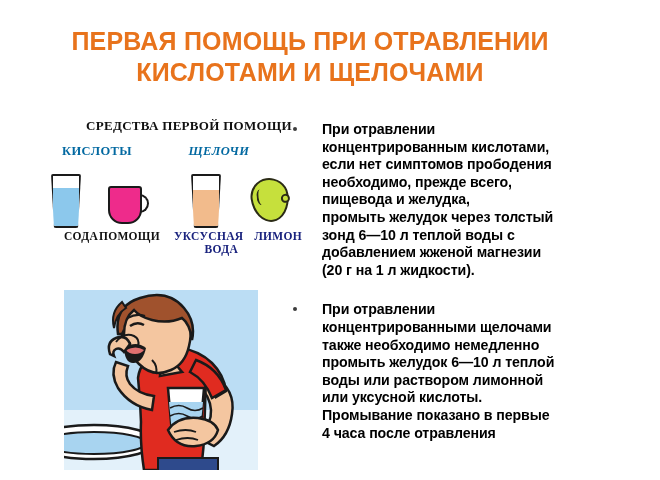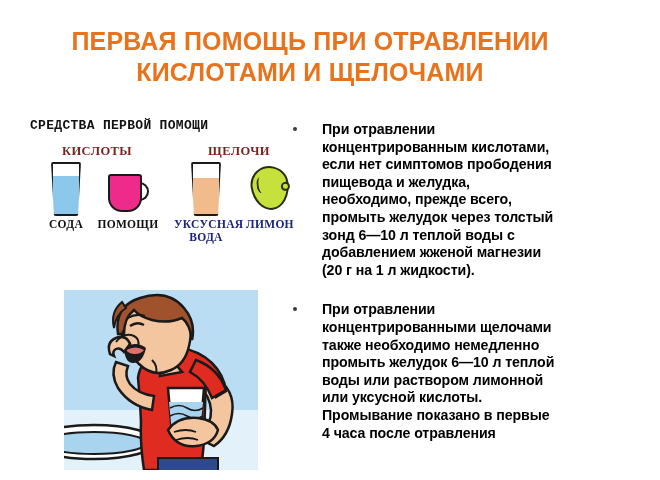--- a/index.html
+++ b/index.html
@@ -38,45 +38,45 @@
     left: 30px;
     top: 118px;
     width: 262px;
     height: 160px;
   }
   #remedies-heading {
     position: absolute;
     left: 0;
     top: 0;
     width: 262px;
-    text-align: left;
-    font-family: Liberation Mono, monospace;
+    text-align: right;
+    font-family: Liberation Serif, serif;
     font-weight: bold;
     font-size: 13px;
     color: #111111;
     letter-spacing: 0.3px;
   }
   .group-label {
     position: absolute;
     top: 26px;
     font-family: "Liberation Serif", serif;
     font-weight: bold;
     font-size: 12.5px;
-    color: #7f1d1d;
+    color: #0369a1;
     letter-spacing: 0.4px;
     text-align: center;
   }
   #label-acids { left: 22px; width: 90px; }
-  #label-alkalis { left: 164px; width: 90px; }
+  #label-alkalis { left: 144px; width: 90px; font-style: italic; }
 
   .remedy {
     position: absolute;
-    top: 36px;
+    top: 48px;
     width: 64px;
-    text-align: center;
+    text-align: right;
   }
   #remedy-soda   { left: 4px; }
   #remedy-milk   { left: 66px; }
   #remedy-vinegar{ left: 144px; }
   #remedy-lemon  { left: 208px; }
 
   .remedy-art {
     height: 62px;
     position: relative;
   }
@@ -335,22 +335,22 @@
 </div>
 
 <div id="content-list">
 
   <div class="content-item">
     <span class="content-bullet"></span>
     <div class="content-text">
       <span class="line">При отравлении</span>
       <span class="line">концентрированным кислотами,</span>
       <span class="line">если нет симптомов прободения</span>
+      <span class="line">необходимо, прежде всего,</span>
       <span class="line">пищевода и желудка,</span>
-      <span class="line">необходимо, прежде всего,</span>
       <span class="line">промыть желудок через толстый</span>
       <span class="line">зонд 6—10 л теплой воды с</span>
       <span class="line">добавлением жженой магнезии</span>
       <span class="line">(20 г на 1 л жидкости).</span>
     </div>
   </div>
 
   <div class="content-item">
     <span class="content-bullet"></span>
     <div class="content-text">

